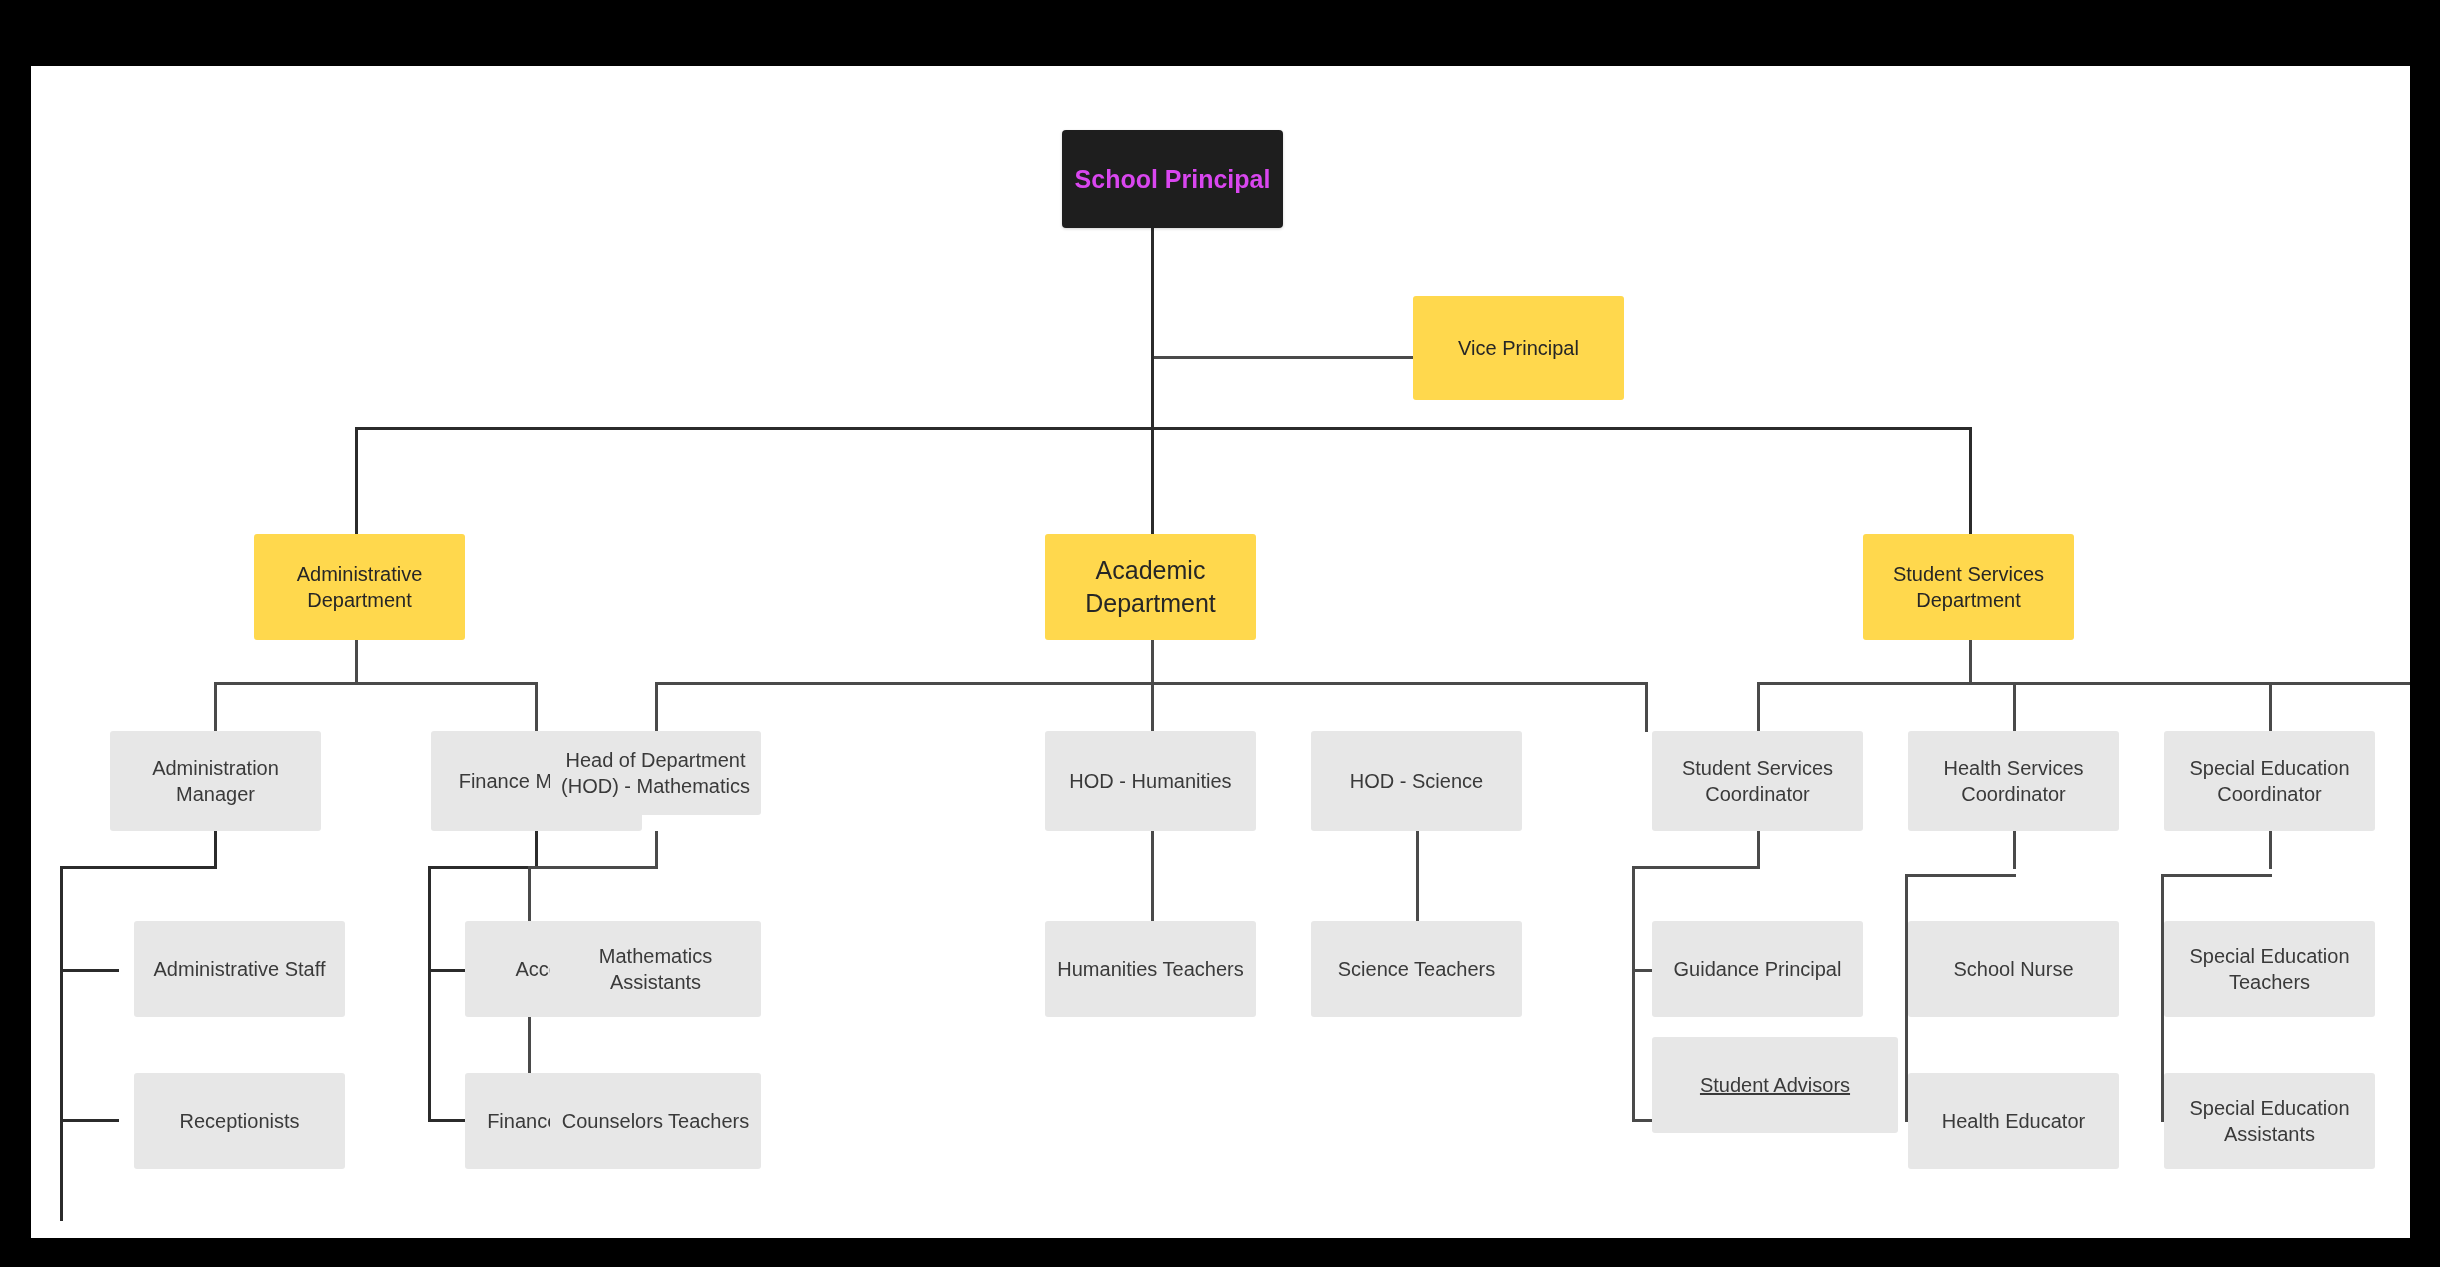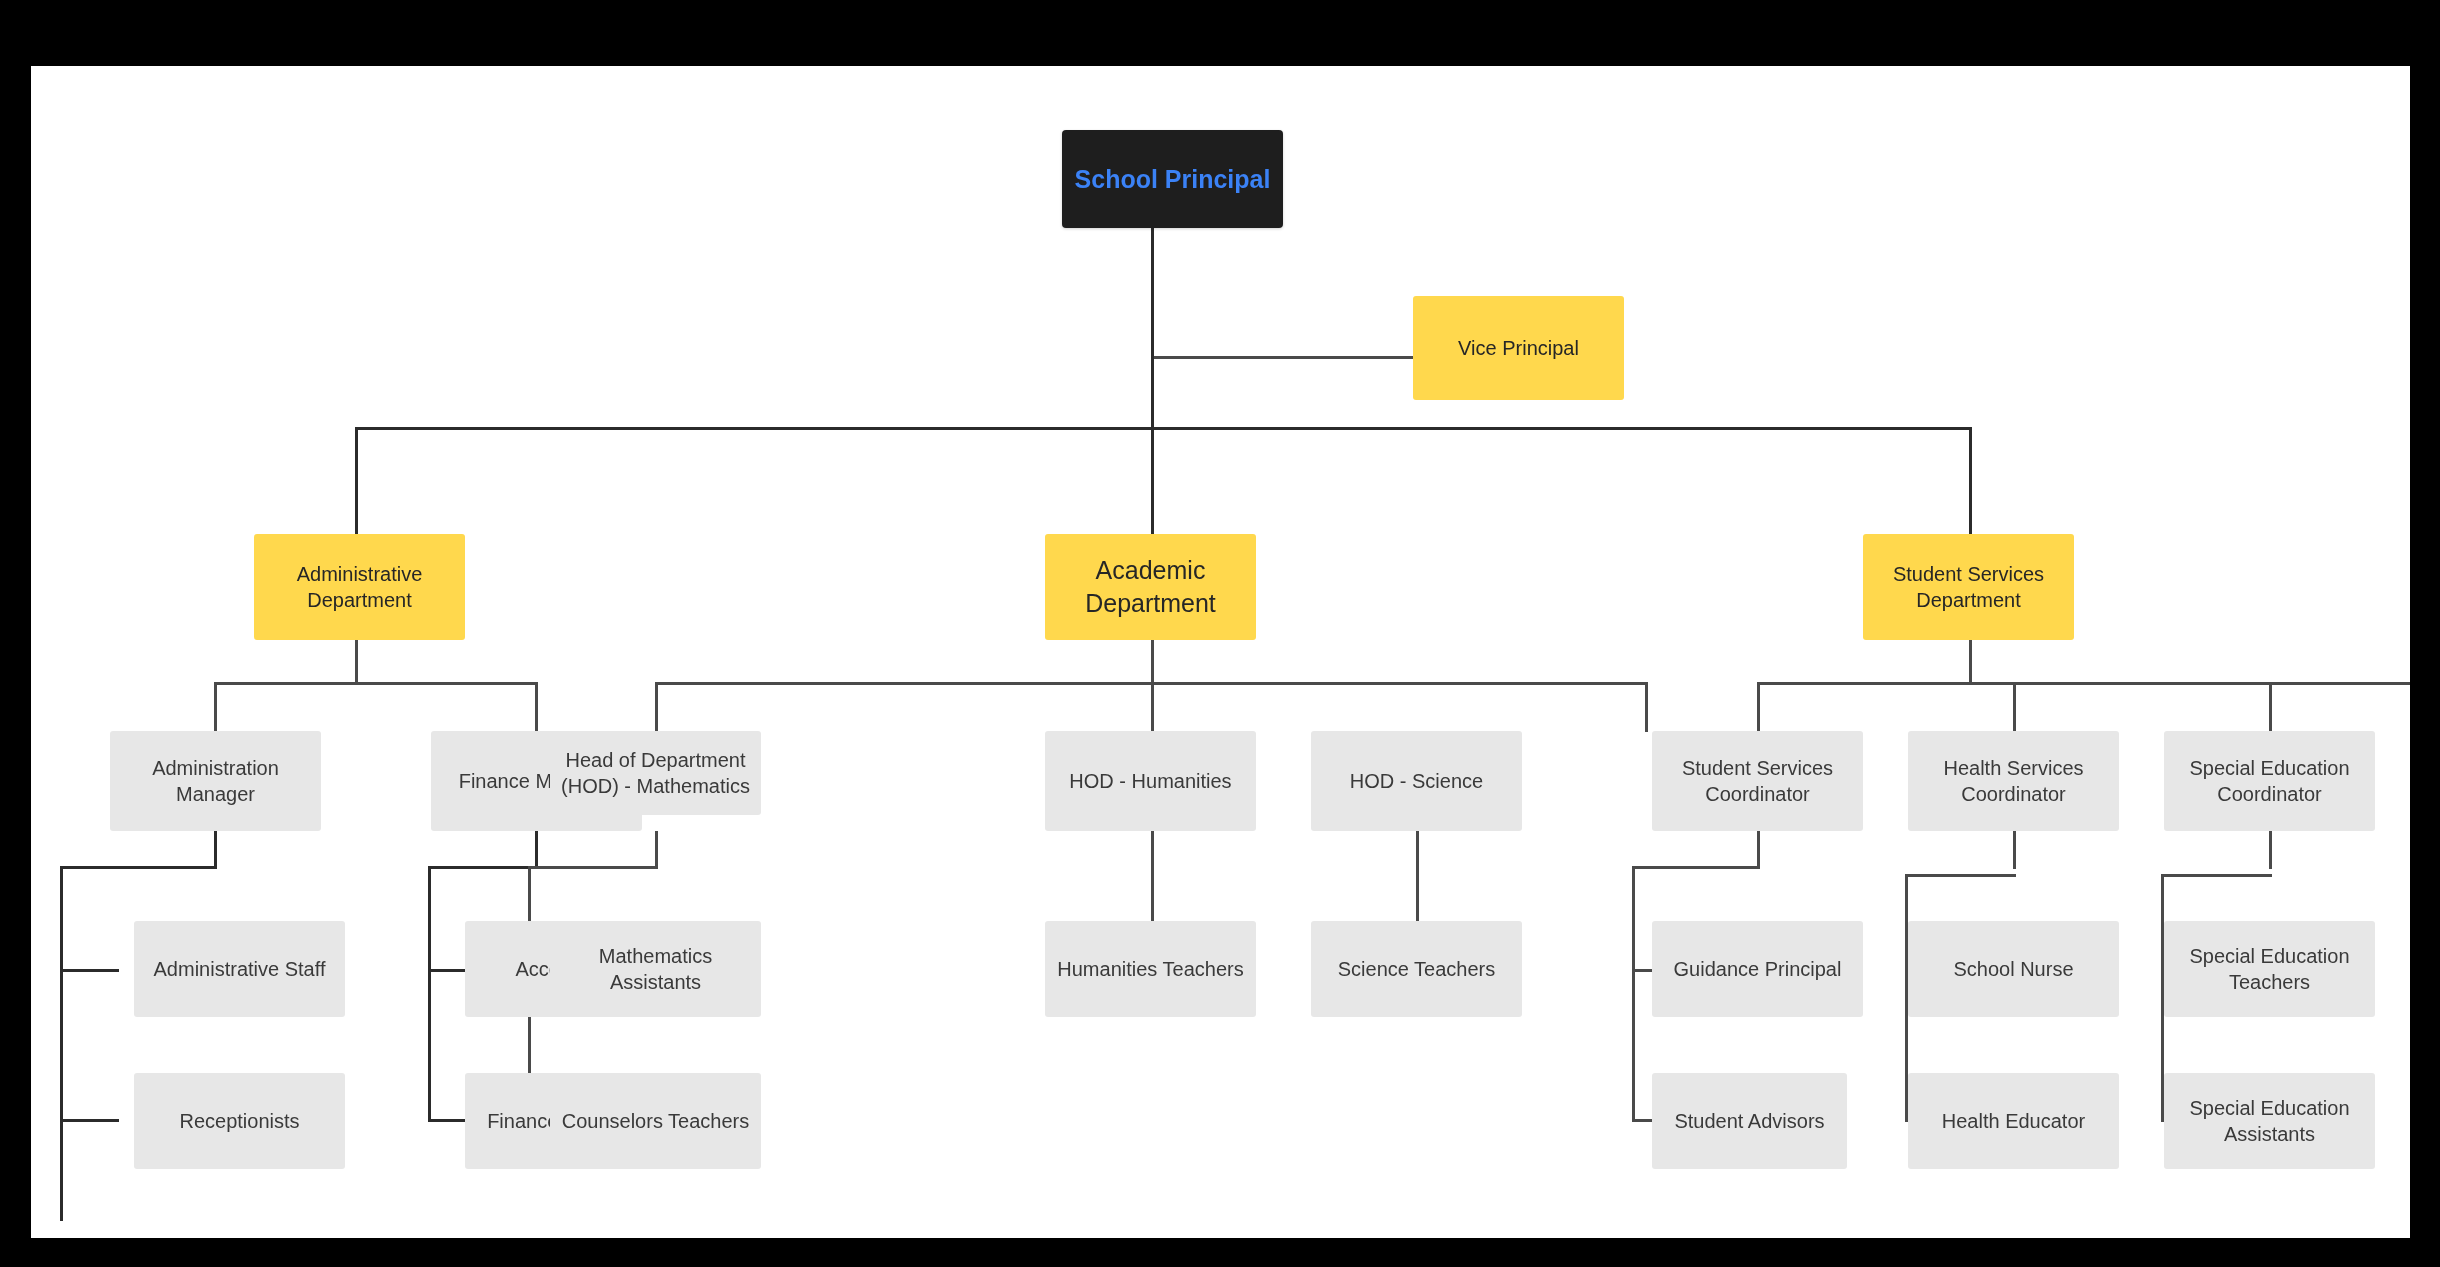--- a/index.html
+++ b/index.html
@@ -39,21 +39,21 @@
     justify-content: center;
     text-align: center;
     border-radius: 3px;
     line-height: 1.32;
     padding: 4px 8px;
     z-index: 5;
   }
 
   .node-root {
     background: #1e1e1e;
-    color: #3b82f6;
+    color: #d946ef;
     font-weight: bold;
     font-size: 25px;
     border-radius: 4px;
     box-shadow: 0 1px 3px rgba(0,0,0,0.18);
   }
 
   .node-yellow {
     background: #ffd84d;
     color: #262626;
     font-size: 20px;
@@ -193,21 +193,21 @@
     <div class="node node-gray" style="left:519px; top:855px; width:211px; height:96px;">Mathematics Assistants</div>
 
     <div class="node node-gray" style="left:519px; top:1007px; width:211px; height:96px;">Counselors Teachers</div>
 
     <div class="node node-gray" style="left:1014px; top:855px; width:211px; height:96px;">Humanities Teachers</div>
 
     <div class="node node-gray" style="left:1280px; top:855px; width:211px; height:96px;">Science Teachers</div>
 
     <div class="node node-gray" style="left:1621px; top:855px; width:211px; height:96px;">Guidance Principal</div>
 
-    <div class="node node-gray" style="left:1621px; top:1007px; width:195px; height:96px;">Student Advisors</div>
+    <div class="node node-gray" style="left:1621px; top:971px; width:246px; height:96px;text-decoration:underline;">Student Advisors</div>
 
     <div class="node node-gray" style="left:1877px; top:855px; width:211px; height:96px;">School Nurse</div>
 
     <div class="node node-gray" style="left:1877px; top:1007px; width:211px; height:96px;">Health Educator</div>
 
     <div class="node node-gray" style="left:2133px; top:855px; width:211px; height:96px;">Special Education<br>Teachers</div>
 
     <div class="node node-gray" style="left:2133px; top:1007px; width:211px; height:96px;">Special Education<br>Assistants</div>
 
   </div>

